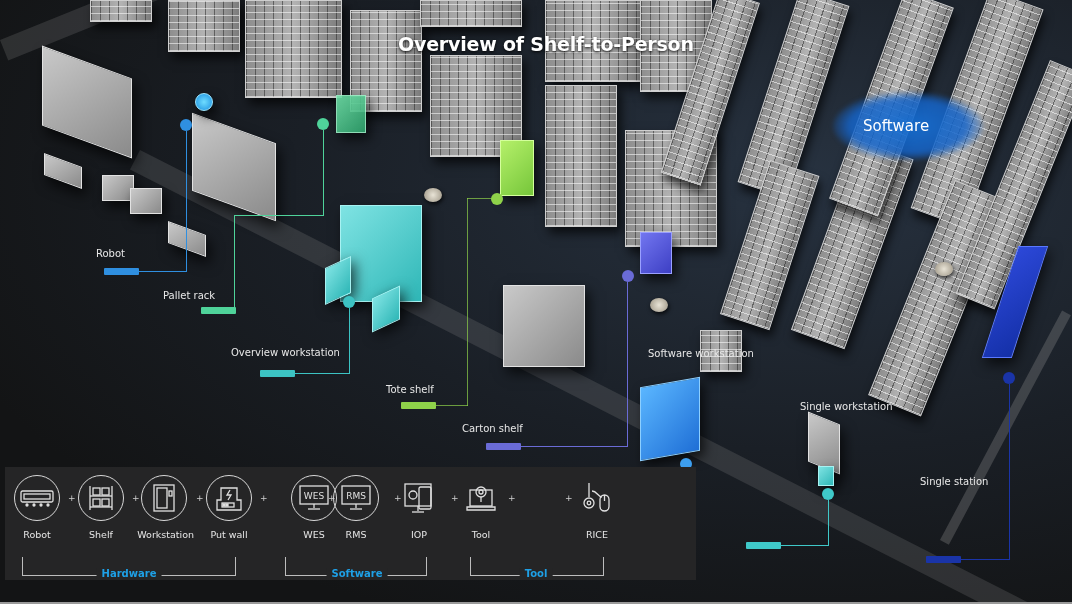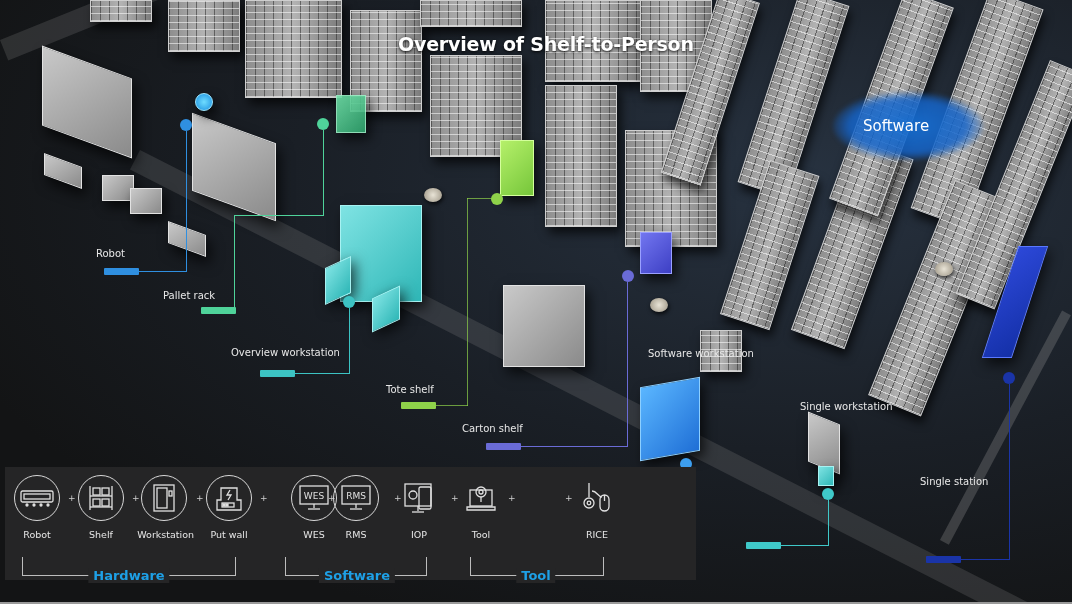--- a/index.html
+++ b/index.html
@@ -76,21 +76,21 @@
     width: 46px; height: 46px; margin: 0 auto; border-radius: 50%;
     border: 1.5px solid #d8d8d8; display: flex; align-items: center; justify-content: center;
     box-sizing: border-box;
   }
   .legend-icon.noring { border: none; }
   .legend-icon svg { display: block; }
   .legend-label { color: #e6e6e6; font-size: 9.5px; margin-top: 8px; white-space: nowrap; }
   .plus { position: absolute; top: 26px; color: #cfcfcf; font-size: 9px; }
   .bracket { position: absolute; border: 1px solid #bdbdbd; border-top: none; height: 18px; top: 90px; }
   .bracket-label {
-    position: absolute; top: 101px; color: #1ea0e6; font-size: 13px; font-weight: bold;
+    position: absolute; top: 101px; color: #1ea0e6; font-size: 10px; font-weight: bold;
     background: #252526; padding: 0 5px; transform: translateX(-50%);
   }
 </style>
 </head>
 <body>
 
 <div id="scene">
 
   <div class="belt" style="left:0;top:40px;width:220px;height:22px;transform:rotate(-22deg);"></div>
   <div class="belt" style="left:140px;top:150px;width:1000px;height:22px;transform:rotate(27deg);"></div>

